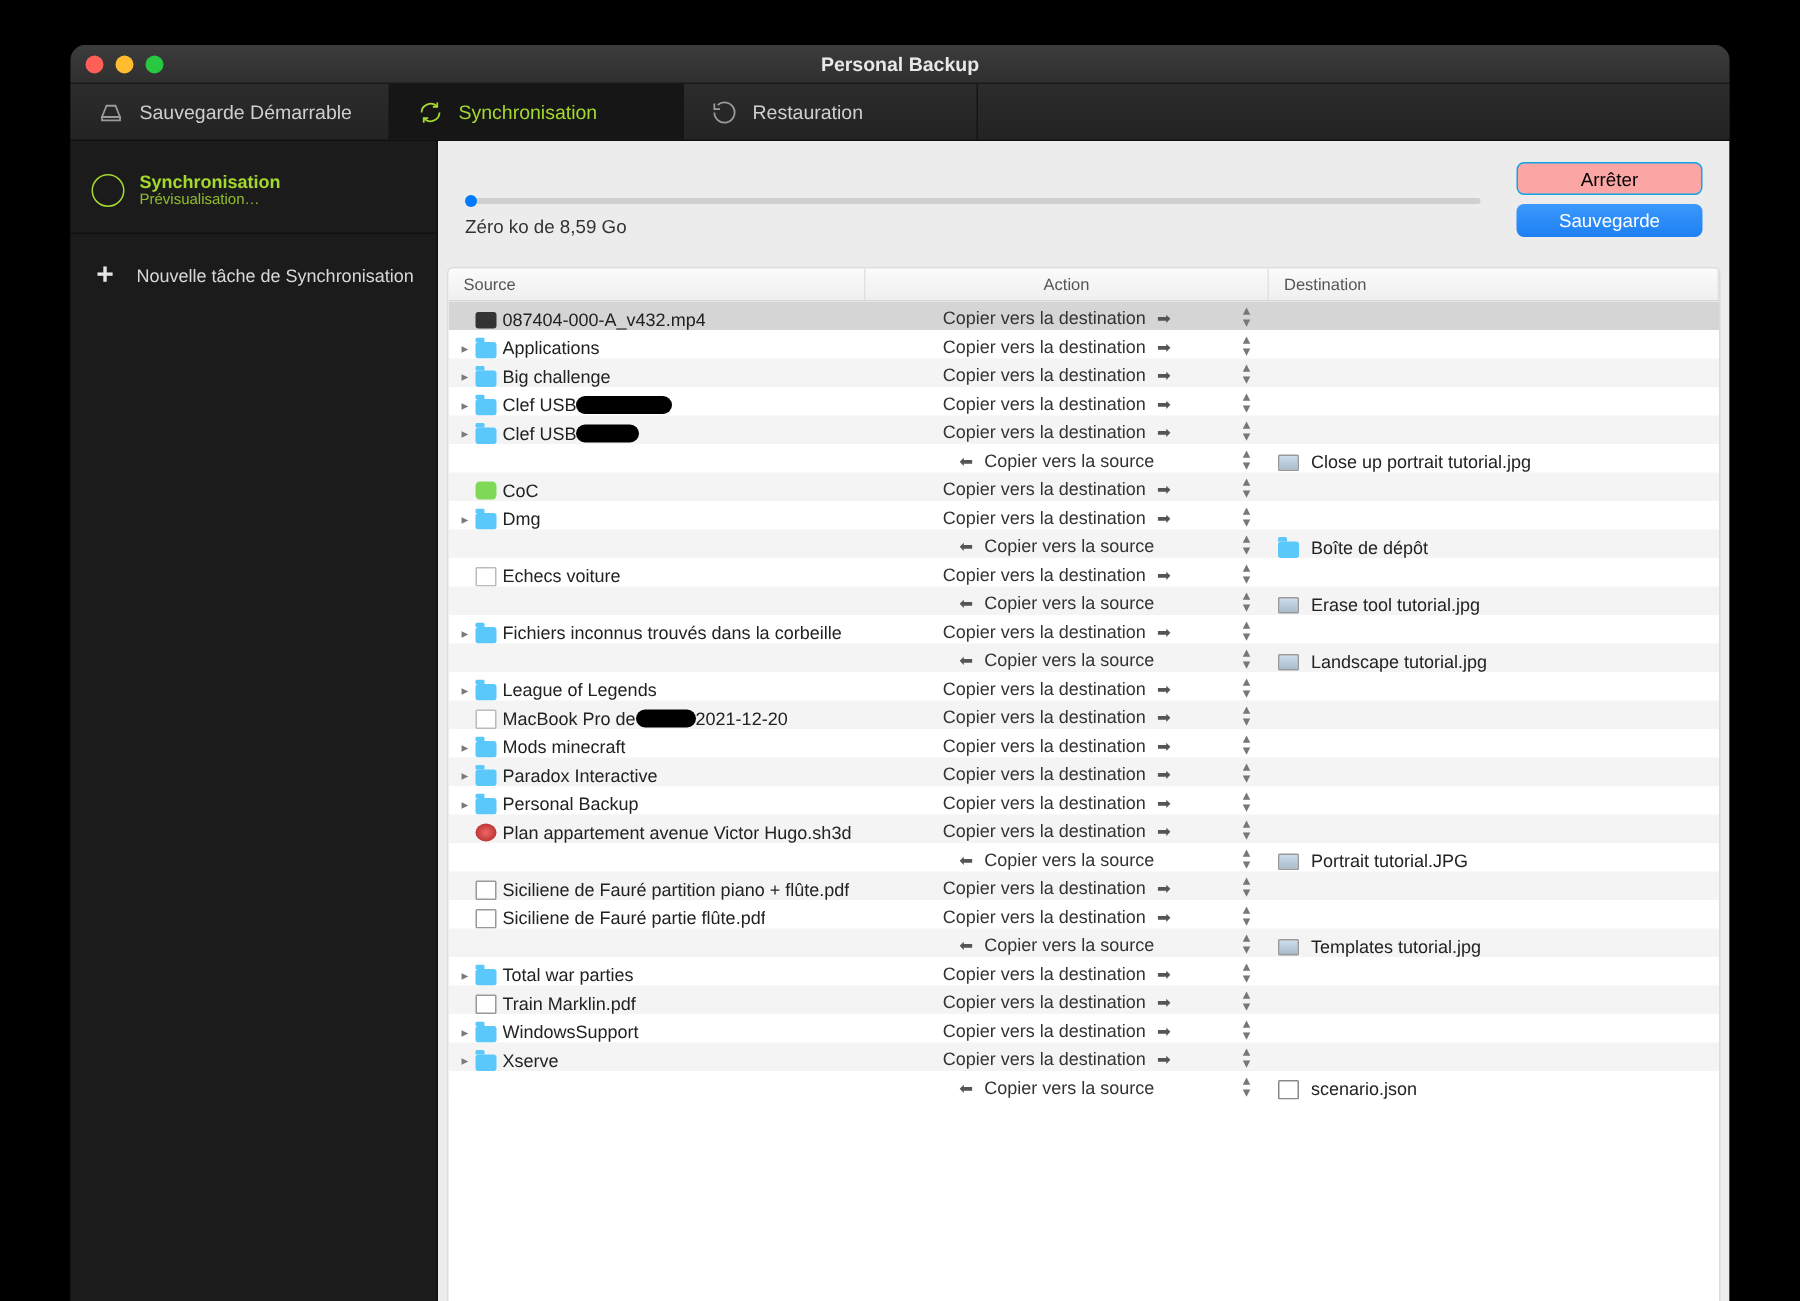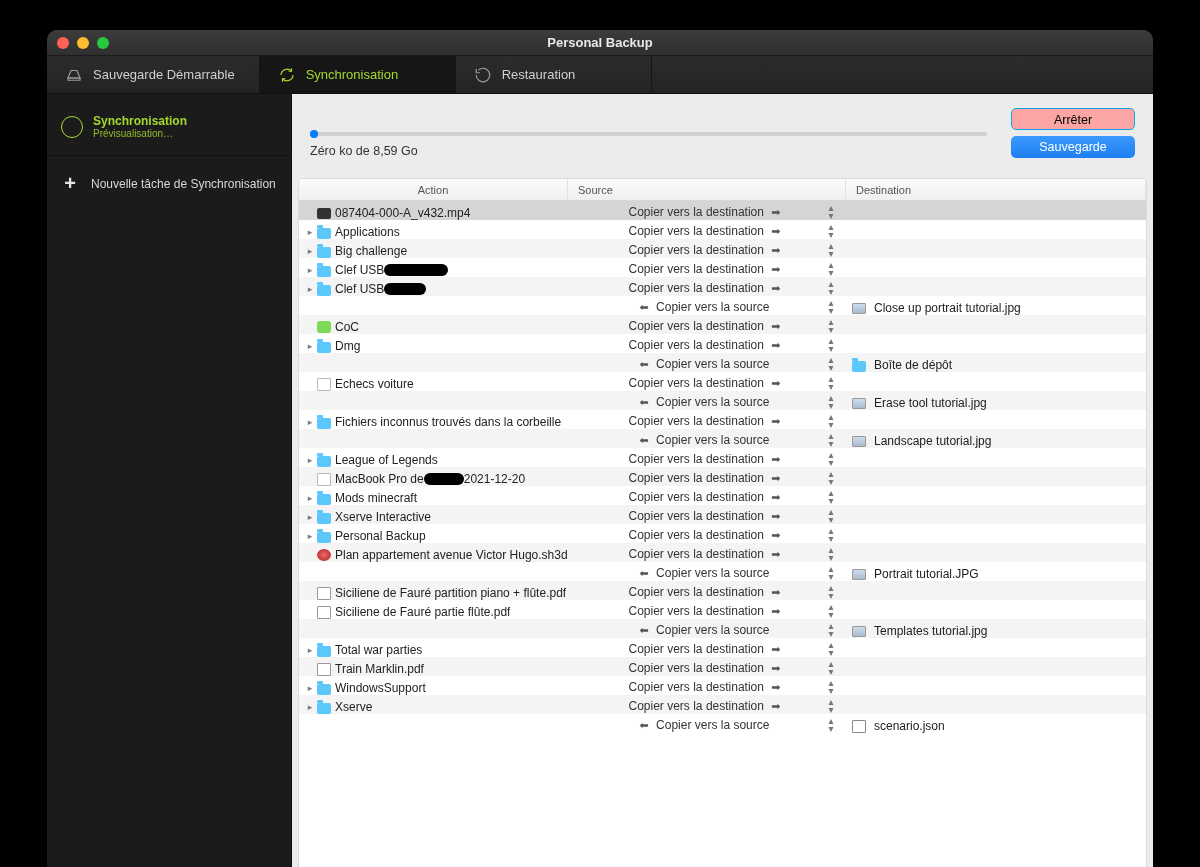--- a/index.html
+++ b/index.html
@@ -176,22 +176,22 @@
           <div class="progresstext">Zéro ko de 8,59 Go</div>
         </div>
         <div class="btns">
           <div class="btn">Arrêter</div>
           <div class="btn primary">Sauvegarde</div>
         </div>
       </div>
 
       <div class="tablewrap">
         <div class="thead">
+          <div class="th col-src">Source</div>
           <div class="th col-act">Action</div>
-          <div class="th col-src">Source</div>
           <div class="th col-dst">Destination</div>
         </div>
         <div class="tbody" id="tbody">
             <div class="row sel">
               <div class="cell src">
                 <span class="src-inner">
                   <span class="disclosure"></span>
                   <span class="ficon video"></span>
                   <span class="src-label">087404-000-A_v432.mp4 </span>
                 </span>
@@ -402,21 +402,21 @@
                 <span class="act-text">Copier vers la destination <span class="act-arrow">➡</span></span>
                 <span class="stepper">▴<br>▾</span>
               </div>
               <div class="cell dst"></div>
             </div>
             <div class="row">
               <div class="cell src">
                 <span class="src-inner">
                   <span class="disclosure">▸</span>
                   <span class="ficon folder"></span>
-                  <span class="src-label">Xserve Interactive </span>
+                  <span class="src-label">Paradox Interactive </span>
                 </span>
               </div>
               <div class="cell act">
                 <span class="act-text">Copier vers la destination <span class="act-arrow">➡</span></span>
                 <span class="stepper">▴<br>▾</span>
               </div>
               <div class="cell dst"></div>
             </div>
             <div class="row">
               <div class="cell src">

